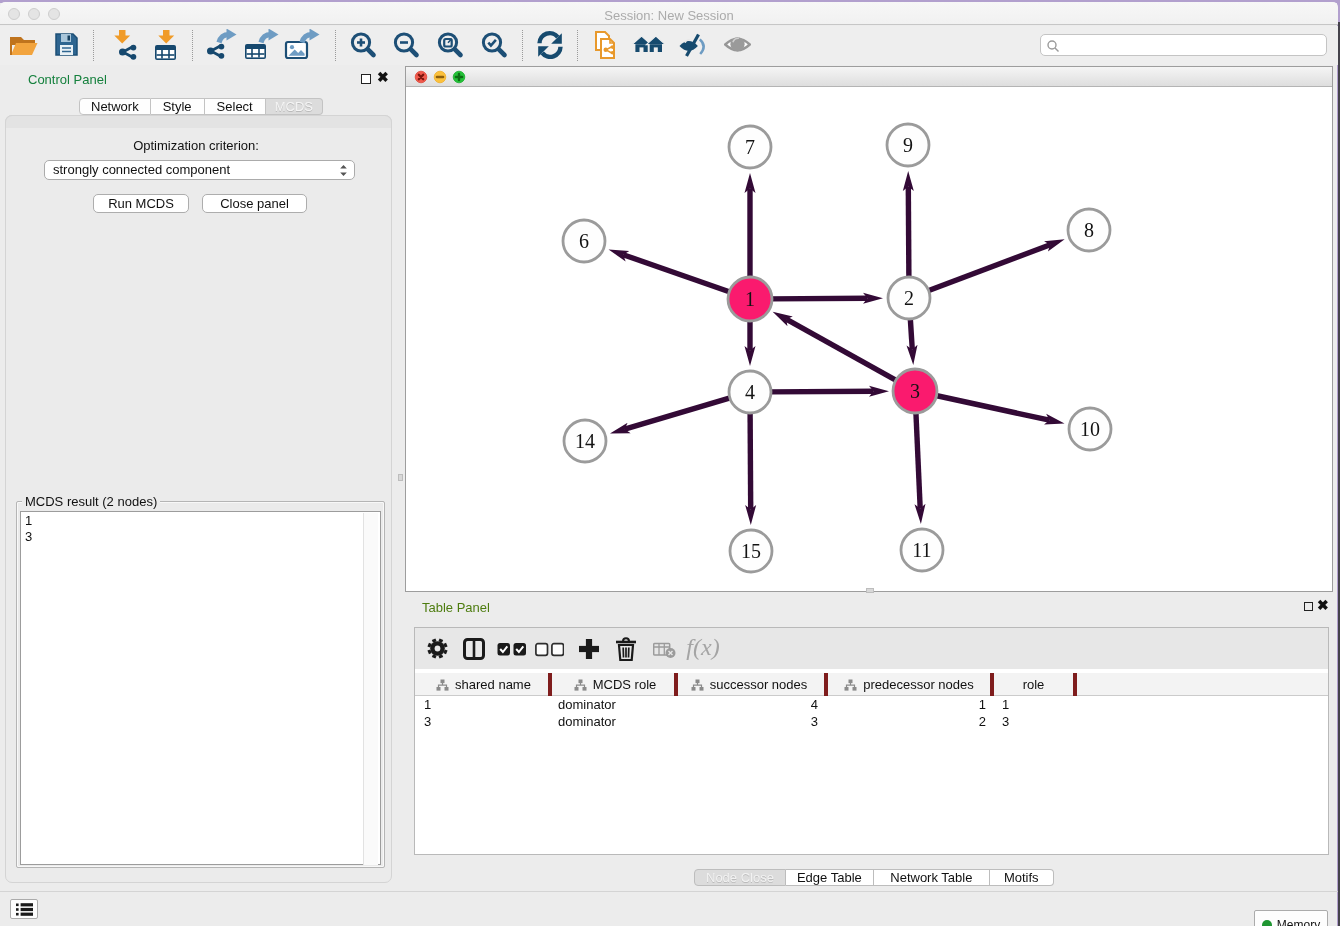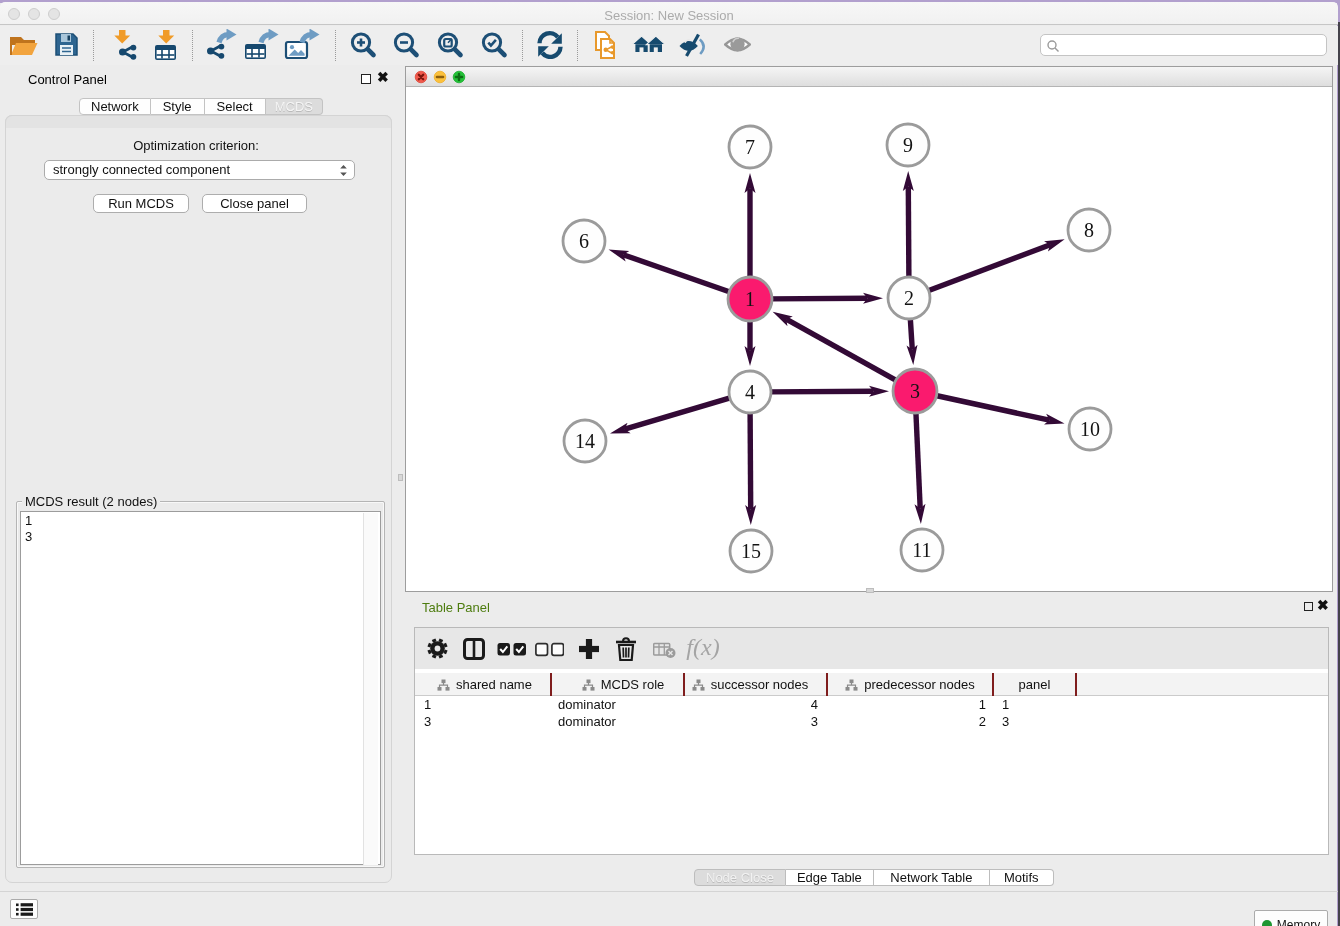--- a/index.html
+++ b/index.html
@@ -12,21 +12,21 @@
 #deskRight2 { right:0; top:22px; width:2px; height:904px; background:#45434b; }
 #titlebar { left:0; top:2px; width:1338px; height:23px; background:linear-gradient(#f7f7f7,#f1f1f1); border-bottom:1px solid #c6c6c6; border-radius:5px 5px 0 0; }
 .tl { position:absolute; top:6px; width:12px; height:12px; border-radius:50%; background:#e4e4e4; border:1px solid #cecece; }
 #wtitle { left:0; right:0; top:6px; text-align:center; font-size:13px; color:#ababab; }
 #toolbar { left:0; top:26px; width:1338px; height:39px; background:#eeeeee; }
 .sep { position:absolute; top:4px; height:31px; width:1px; border-left:1px dotted #9a9a9a; }
 .tbi { position:absolute; top:2px; }
 #searchbox { left:1040px; top:8px; width:287px; height:22px; background:#fff; border:1px solid #c4c4c4; border-radius:5px; }
 #searchbox svg { position:absolute; left:5px; top:4px; }
 
-#cpTitle { left:28px; top:72px; font-size:13px; color:#000000; }
+#cpTitle { left:28px; top:72px; font-size:13px; color:#15803d; }
 #cpFloat { left:361px; top:74px; width:10px; height:10px; border:1.5px solid #222; background:#fff; }
 #cpClose { left:377px; top:69px; font-size:14px; font-weight:bold; color:#111; }
 .tabrow { display:flex; }
 #cpTabs { left:79px; top:98px; height:17px; }
 .tab { height:17px; font-size:13px; color:#111; background:#fefefe; border:1px solid #c3c3c3; border-left:none; display:flex; align-items:center; justify-content:center; padding:0 12px; }
 .tab.first { border-left:1px solid #c3c3c3; border-radius:4px 0 0 4px; }
 .tab.sel { background:#dcdcdc; color:#f5f5f5; text-shadow:0 1px 0 #bbb; border-radius:0 4px 4px 0; }
 #cpContent { left:5px; top:115px; width:387px; height:768px; background:#ebebeb; border:1px solid #d4d4d4; border-radius:7px; }
 #cpContentTop { left:5px; top:115px; width:387px; height:13px; background:#e3e3e3; border:1px solid #d4d4d4; border-bottom:none; border-radius:7px 7px 0 0; }
 #optLabel { left:0; width:392px; top:138px; text-align:center; font-size:13px; color:#111; }
@@ -44,21 +44,21 @@
 #nettitle { left:0; top:0; width:926px; height:20px; background:linear-gradient(#f5f5f5,#dedede); border-bottom:1px solid #b4b4b4; }
 #netname { left:0; right:0; top:3px; text-align:center; font-size:13px; font-weight:bold; color:#1a1a1a; }
 #graph { left:0; top:21px; }
 
 #tpTitle { left:422px; top:600px; font-size:13px; color:#4d7c0f; }
 #tpFloat { left:1304px; top:602px; width:9px; height:9px; border:1.5px solid #222; background:#ececec; }
 #tpClose { left:1317px; top:597px; font-size:14px; font-weight:bold; color:#111; }
 #tbox { left:414px; top:627px; width:915px; height:228px; border:1px solid #b9b9b9; background:#fff; }
 #ttoolbar { left:0; top:0; width:913px; height:41px; background:#e7e7e7; }
 #theader { left:0; top:45px; width:913px; height:23px; background:#f3f3f3; border-bottom:1px solid #cbcbcb; }
-.hcell { position:absolute; top:0; height:23px; border-right:2px solid #7f1d1d; font-size:13px; color:#111; display:flex; align-items:center; justify-content:center; gap:6px; }
+.hcell { position:absolute; top:0; height:23px; border-right:4px solid #7f1d1d; font-size:13px; color:#111; display:flex; align-items:center; justify-content:center; gap:6px; }
 .trow { position:absolute; left:0; width:913px; height:17px; font-size:13px; color:#111; }
 .tcell { position:absolute; }
 
 #btabs { left:694px; top:869px; height:17px; }
 .btab { height:17px; font-size:13px; color:#111; background:#fff; border:1px solid #bdbdbd; border-left:none; display:flex; align-items:center; justify-content:center; padding:0 11px; }
 .btab.first { border-left:1px solid #bdbdbd; border-radius:4px 0 0 4px; }
 .btab.sel { background:#dcdcdc; color:#f2f2f2; text-shadow:0 1px 0 #bbb; }
 .btab.last { border-radius:0 4px 4px 0; }
 #statusline { left:0; top:891px; width:1338px; height:1px; background:#d4d4d4; }
 #listbtn { left:10px; top:899px; width:28px; height:20px; background:#fdfdfd; border:1px solid #ababab; border-radius:2px; }
@@ -382,21 +382,21 @@
   <div class="abs" id="theader">
       <div class="hcell" style="left:4px;width:133px">
         <svg width="13" height="12" viewBox="0 0 13 12">
           <rect x="4.5" y="0.5" width="4" height="3.6" fill="#8a8a8a"></rect>
           <path d="M6.5 4 v2.2 M2.5 8.5 v-2.3 h8 v2.3" fill="none" stroke="#8a8a8a" stroke-width="1.2"></path>
           <rect x="0.5" y="8" width="4" height="3.6" fill="#8a8a8a"></rect>
           <rect x="8.5" y="8" width="4" height="3.6" fill="#8a8a8a"></rect>
         </svg>
         <span>shared name</span>
       </div>
-      <div class="hcell" style="left:148px;width:122px">
+      <div class="hcell" style="left:141px;width:122px">
         <svg width="13" height="12" viewBox="0 0 13 12">
           <rect x="4.5" y="0.5" width="4" height="3.6" fill="#8a8a8a"></rect>
           <path d="M6.5 4 v2.2 M2.5 8.5 v-2.3 h8 v2.3" fill="none" stroke="#8a8a8a" stroke-width="1.2"></path>
           <rect x="0.5" y="8" width="4" height="3.6" fill="#8a8a8a"></rect>
           <rect x="8.5" y="8" width="4" height="3.6" fill="#8a8a8a"></rect>
         </svg>
         <span>MCDS role</span>
       </div>
       <div class="hcell" style="left:259px;width:154px">
         <svg width="13" height="12" viewBox="0 0 13 12">
@@ -410,21 +410,21 @@
       <div class="hcell" style="left:413px;width:166px">
         <svg width="13" height="12" viewBox="0 0 13 12">
           <rect x="4.5" y="0.5" width="4" height="3.6" fill="#8a8a8a"></rect>
           <path d="M6.5 4 v2.2 M2.5 8.5 v-2.3 h8 v2.3" fill="none" stroke="#8a8a8a" stroke-width="1.2"></path>
           <rect x="0.5" y="8" width="4" height="3.6" fill="#8a8a8a"></rect>
           <rect x="8.5" y="8" width="4" height="3.6" fill="#8a8a8a"></rect>
         </svg>
         <span>predecessor nodes</span>
       </div>
       <div class="hcell" style="left:579px;width:83px">
-        <span>panel</span>
+        <span>role</span>
       </div>
     </div>
 </div>
 
 <div class="abs tabrow" id="btabs">
   <div class="btab first sel">Node Close</div>
     <div class="btab">Edge Table</div>
     <div class="btab" style="padding:0 16.5px">Network Table</div>
     <div class="btab last" style="padding:0 14px">Motifs</div>
 </div>

